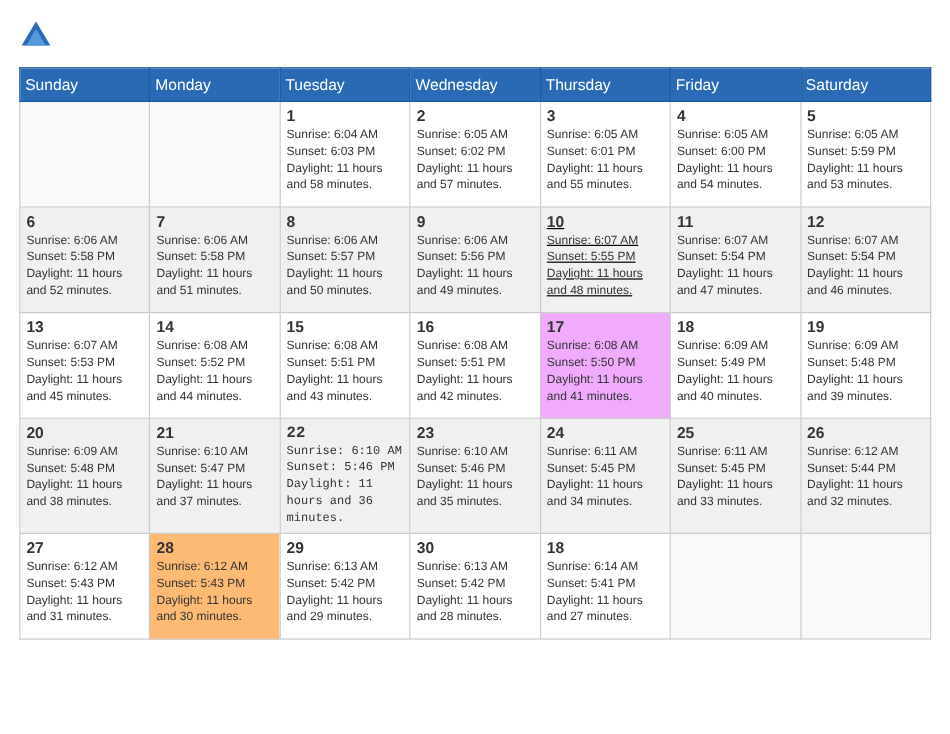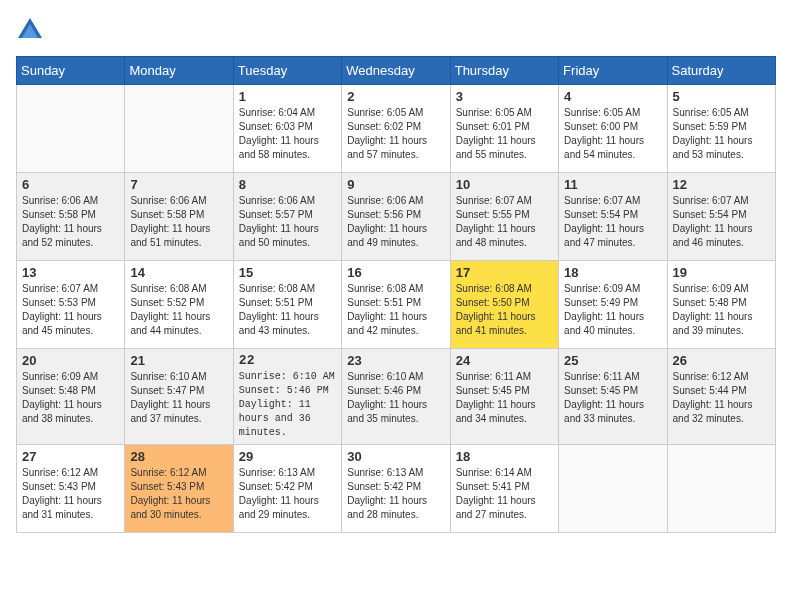--- a/index.html
+++ b/index.html
@@ -176,21 +176,21 @@
           <div class="day-info" style="white-space: pre-line;">Sunrise: 6:06 AM
 Sunset: 5:57 PM
 Daylight: 11 hours and 50 minutes.</div>
         </td>
         <td style="background: rgb(240, 240, 240);">
           <span class="day-number">9</span>
           <div class="day-info" style="white-space: pre-line;">Sunrise: 6:06 AM
 Sunset: 5:56 PM
 Daylight: 11 hours and 49 minutes.</div>
         </td>
-        <td style="background: rgb(240, 240, 240);">
+        <td style="background: rgb(240, 240, 240); text-decoration: underline;">
           <span class="day-number">10</span>
           <div class="day-info" style="white-space: pre-line;">Sunrise: 6:07 AM
 Sunset: 5:55 PM
 Daylight: 11 hours and 48 minutes.</div>
         </td>
         <td style="background: rgb(240, 240, 240);">
           <span class="day-number">11</span>
           <div class="day-info" style="white-space: pre-line;">Sunrise: 6:07 AM
 Sunset: 5:54 PM
 Daylight: 11 hours and 47 minutes.</div>
@@ -220,21 +220,21 @@
           <div class="day-info" style="white-space: pre-line;">Sunrise: 6:08 AM
 Sunset: 5:51 PM
 Daylight: 11 hours and 43 minutes.</div>
         </td>
         <td style="background: rgb(255, 255, 255);">
           <span class="day-number">16</span>
           <div class="day-info" style="white-space: pre-line;">Sunrise: 6:08 AM
 Sunset: 5:51 PM
 Daylight: 11 hours and 42 minutes.</div>
         </td>
-        <td style="background: #fde047;">
+        <td style="background: #f0abfc;">
           <span class="day-number">17</span>
           <div class="day-info" style="white-space: pre-line;">Sunrise: 6:08 AM
 Sunset: 5:50 PM
 Daylight: 11 hours and 41 minutes.</div>
         </td>
         <td style="background: rgb(255, 255, 255);">
           <span class="day-number">18</span>
           <div class="day-info" style="white-space: pre-line;">Sunrise: 6:09 AM
 Sunset: 5:49 PM
 Daylight: 11 hours and 40 minutes.</div>

